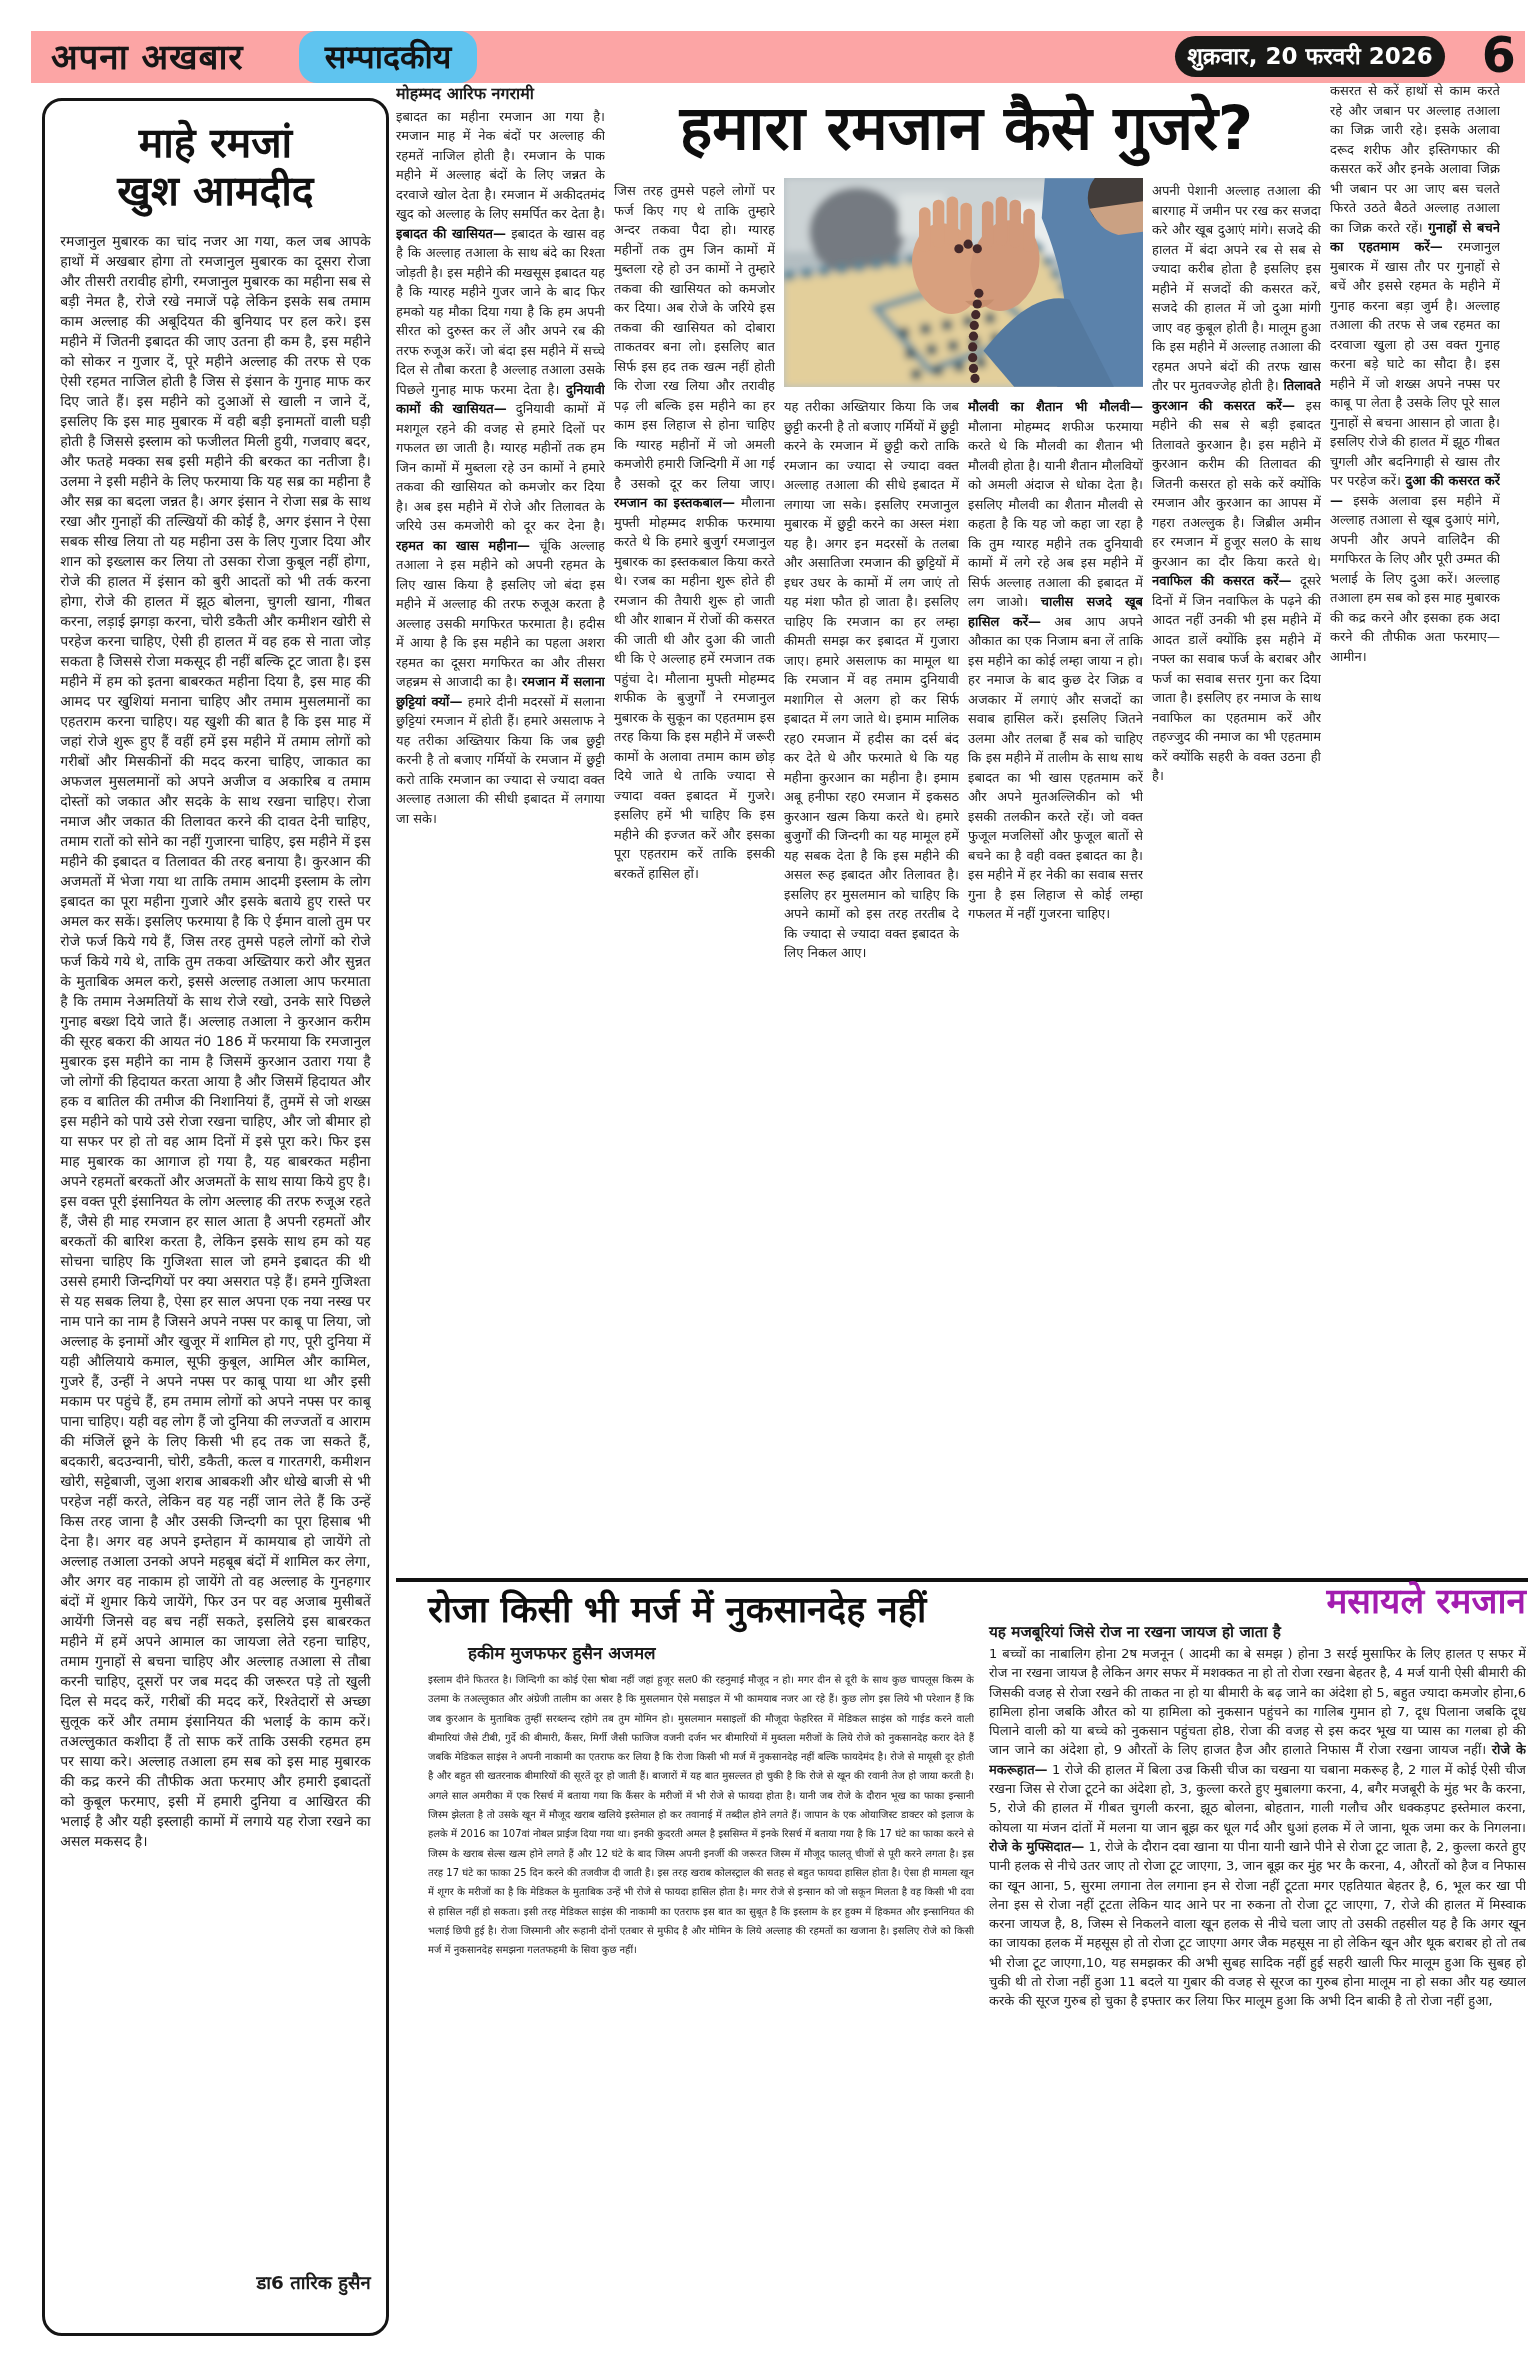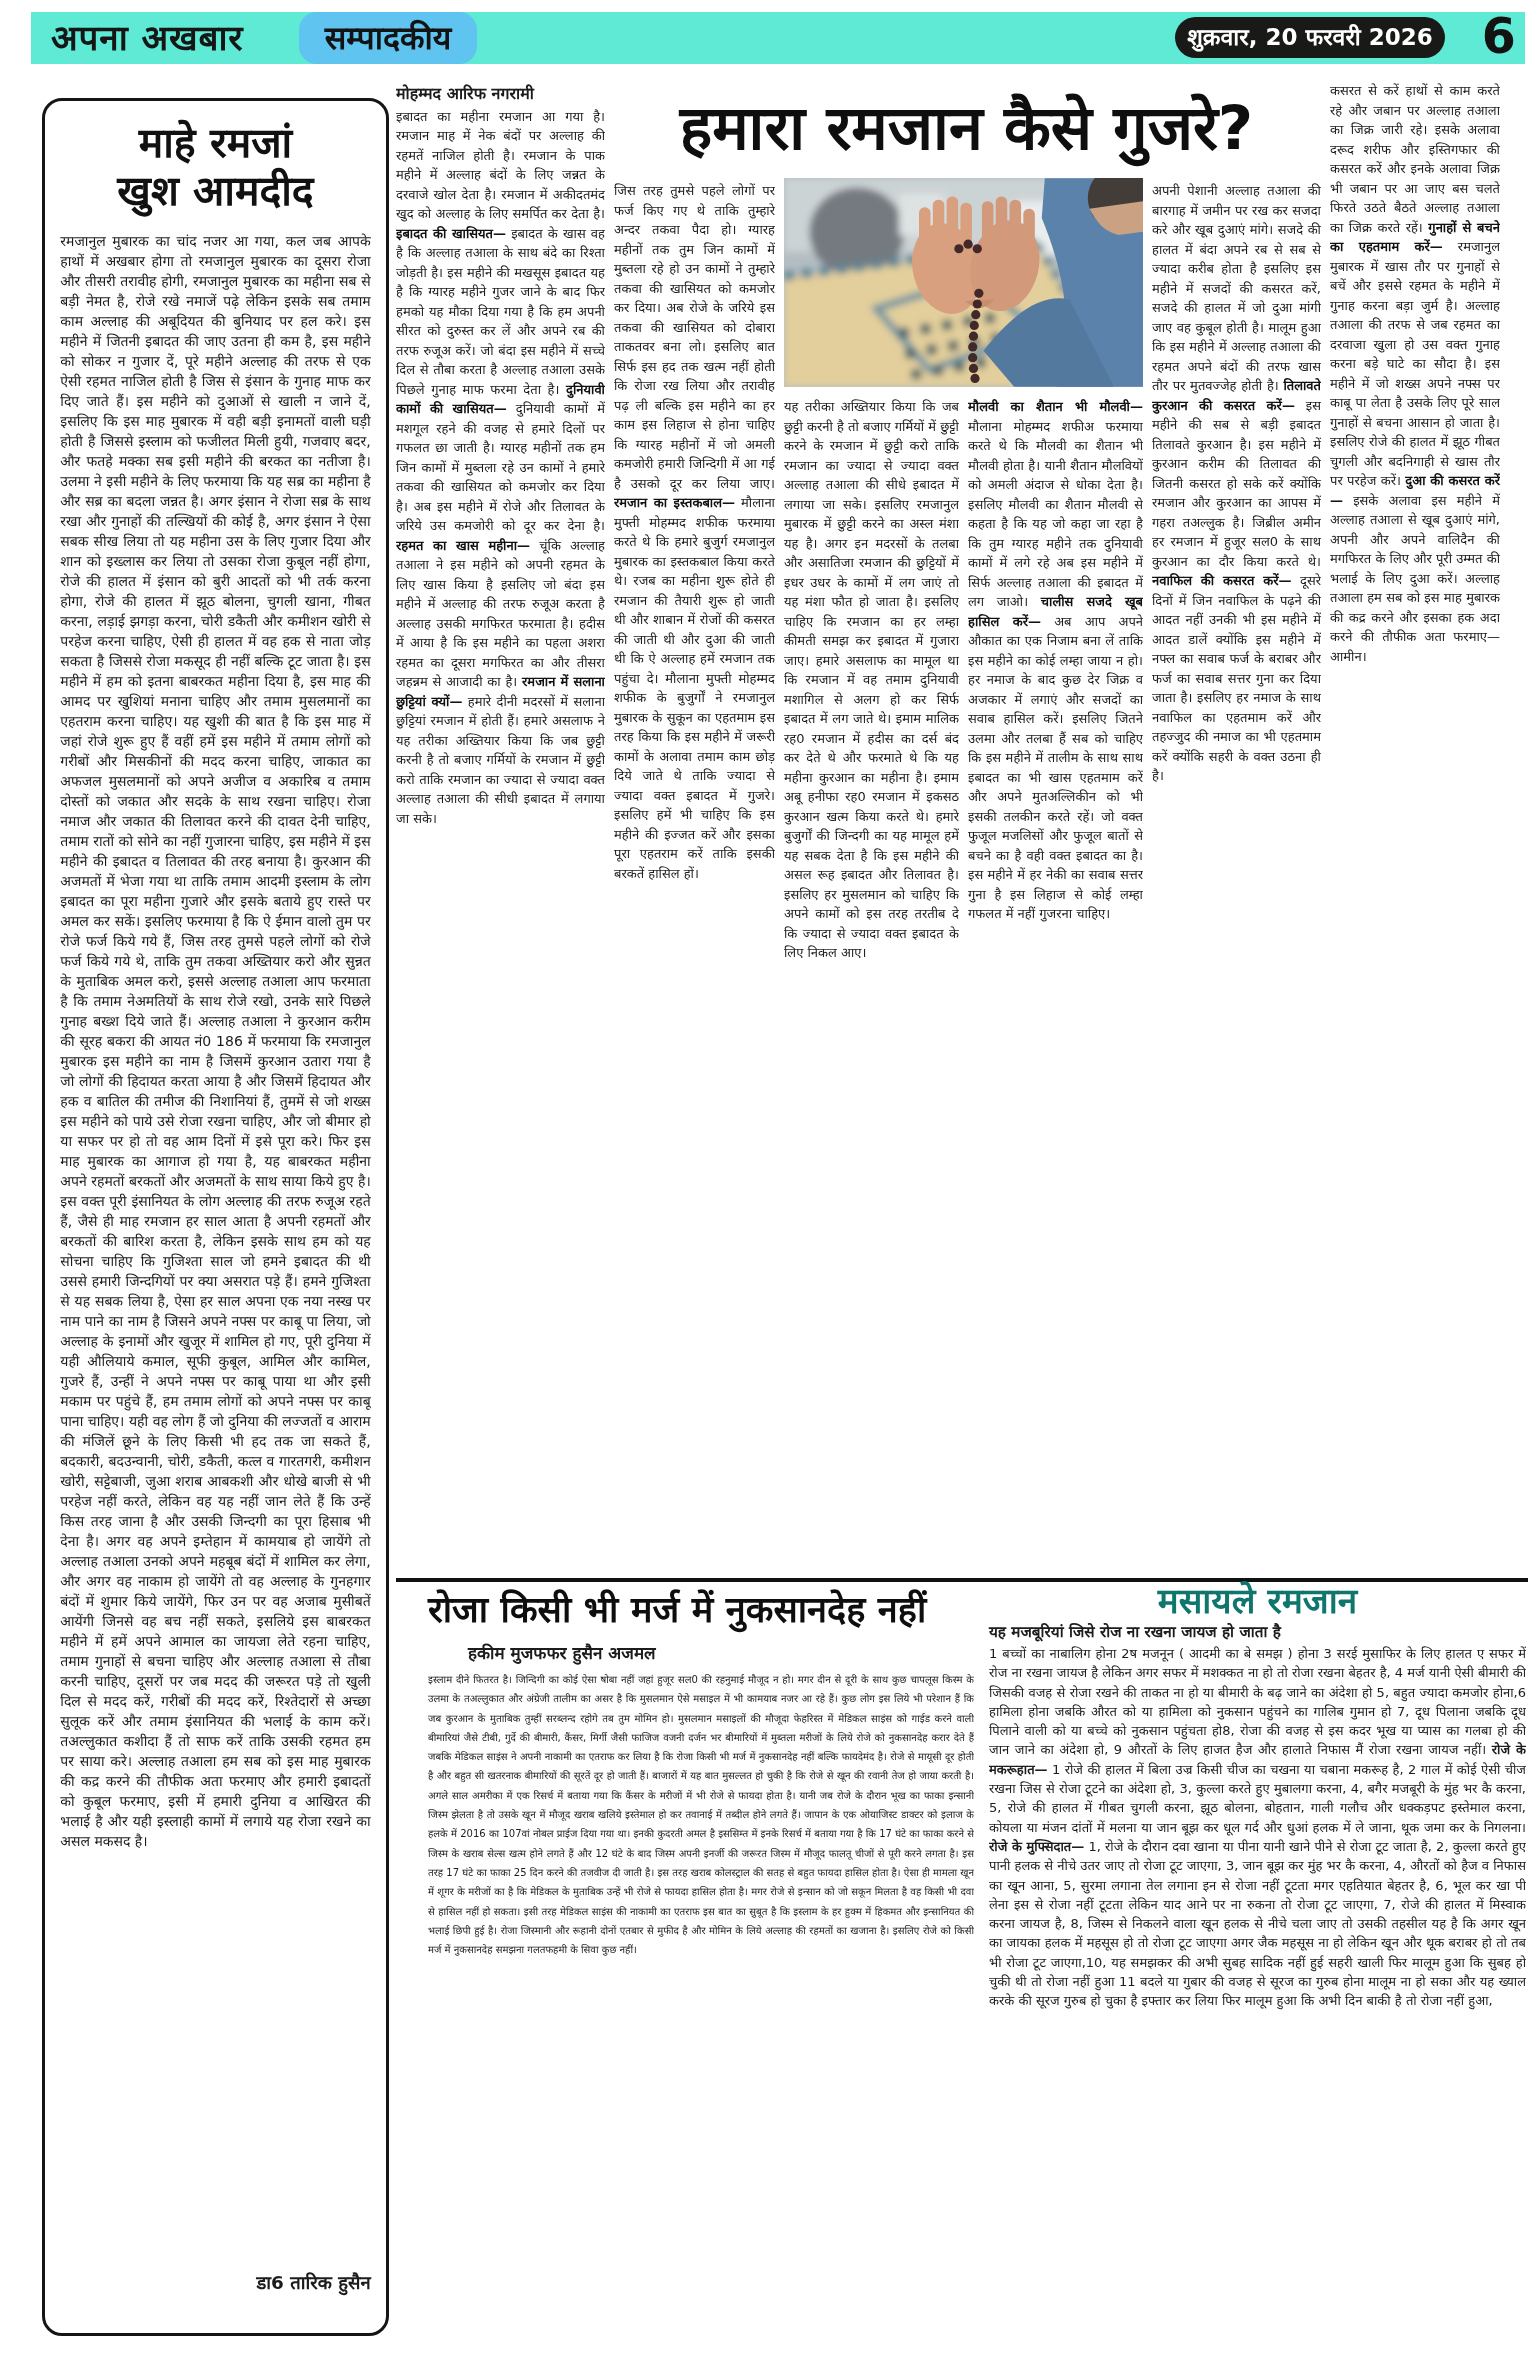--- a/index.html
+++ b/index.html
@@ -1,19 +1,19 @@
 <!DOCTYPE html>
 <html lang="hi" style="font-size:12.3px"><head>
 <meta charset="utf-8">
 <style>
   html,body{margin:0;padding:0;background:#e8e8e4;}
   .page{position:relative;width:1540px;height:2377px;background:#ffffff;margin:0 auto;
         font-family:"DejaVu Sans",sans-serif;color:#1c1c1c;overflow:hidden;}
   
-  .hbar{position:absolute;left:31px;top:12px;width:1494px;height:52px;background:#5eead4;}
+  .hbar{position:absolute;left:31px;top:31px;width:1494px;height:52px;background:#fca5a5;}
   .masthead{position:absolute;left:20px;top:0;height:52px;line-height:52px;
             font-size:35px;font-weight:bold;color:#161616;letter-spacing:0.8px;}
   .sectionbadge{position:absolute;left:268px;top:0;width:178px;height:52px;background:#5fc4ef;
             text-align:center;line-height:52px;font-size:32px;font-weight:bold;color:#131313;border-radius:18px;}
   .datebadge{position:absolute;left:1144px;top:5.4px;width:270px;height:41px;background:#191917;
             border-radius:21px;text-align:center;line-height:41px;font-size:23px;font-weight:bold;color:#ffffff;}
   .pagenum{position:absolute;right:9.2px;top:-1.5px;font-size:49px;font-weight:bold;color:#131313;line-height:52px;}
   
   .leftbox{position:absolute;left:42px;top:98px;width:347px;height:2238px;border:3.8px solid #151515;
            border-radius:20px;box-sizing:border-box;padding:18.4px 15.3px 12.3px 15.3px;background:#fff;}
@@ -36,22 +36,22 @@
   #col-f{left:1330px;top:81px;width:170px;height:1494px;}
   
   .ruler{position:absolute;left:396px;top:1578px;width:1132px;height:3.8px;background:#111;}
   
   .rozahead{position:absolute;left:428px;top:1588px;width:549px;font-size:36px;line-height:43px;
             font-weight:bold;color:#0e0e0e;white-space:nowrap;}
   .rozabyline{position:absolute;left:428px;top:1641px;width:549px;font-size:17px;font-weight:bold;margin-left:40px;}
   .rozabody{position:absolute;left:428px;top:1670px;width:546px;height:695px;font-size:10px;
             line-height:19.3px;text-align:justify;overflow:hidden;}
   
-  .masailhead{position:absolute;left:989px;top:1581px;width:537px;text-align:center;
-            font-size:35px;line-height:40px;font-weight:bold;color:#0f766e;}
+  .masailhead{position:absolute;left:989px;top:1581px;width:537px;text-align:right;
+            font-size:35px;line-height:40px;font-weight:bold;color:#a21caf;}
   .masailsub{position:absolute;left:989px;top:1621px;width:537px;font-size:15.3px;font-weight:bold;}
   .masailbody{position:absolute;left:989px;top:1644px;width:537px;height:704px;font-size:13px;
             line-height:19.3px;text-align:justify;overflow:hidden;}
   .masailbody b{font-weight:bold;}
 </style>
 </head>
 <body>
 
 <div class="page">
 

